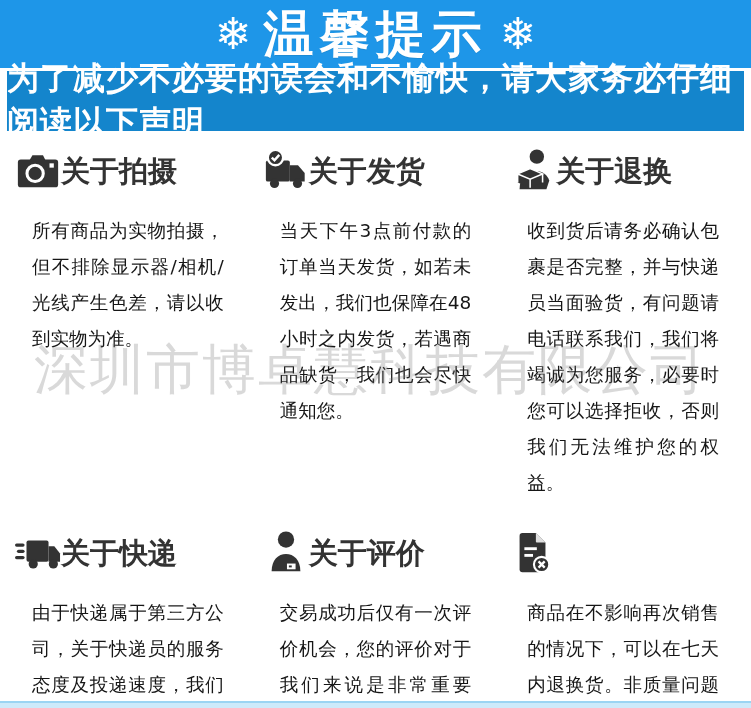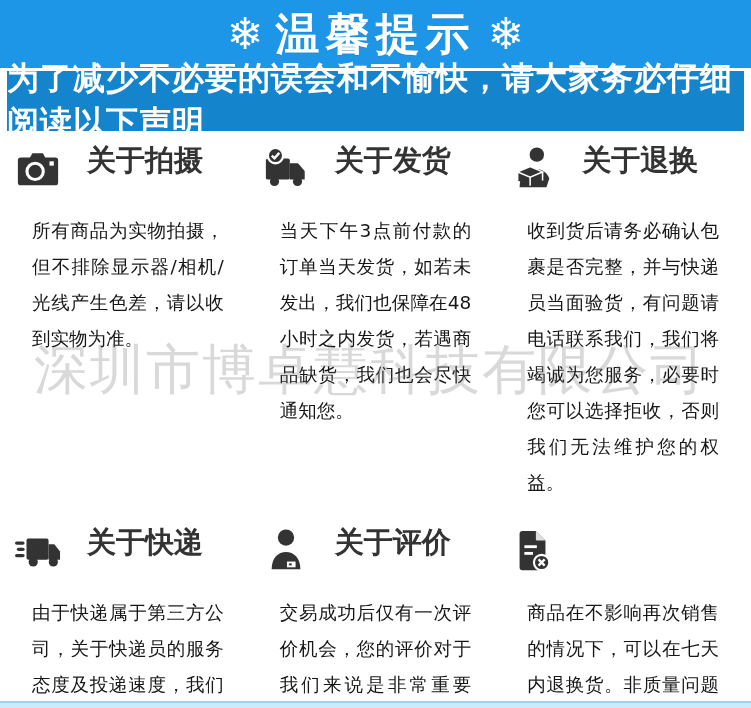--- a/index.html
+++ b/index.html
@@ -10,40 +10,40 @@
   }
   
   .banner{
     height:68px;
     background:var(--banner-bg,#1E96E8);
     display:flex;align-items:center;justify-content:center;gap:12px;
     color:#fff;
   }
   .banner .snow{font-size:44px;line-height:1;}
   .banner .banner-title{
-    font-size:44px;font-weight:bold;letter-spacing:6px;line-height:1;
+    font-size:50px;font-weight:bold;letter-spacing:6px;line-height:1;
     text-shadow:0 1px 0 rgba(0,0,0,.08);
   }
   
   .notice{
     margin:0 5px;height:60px;
     background:var(--notice-bg,#1485CC);
     border:2px solid #ffffff;border-top-width:3px;
     display:flex;align-items:center;justify-content:center;
     color:#fff;font-size:32px;font-weight:bold;letter-spacing:1px;
   }
   
   .content{
     display:grid;
     grid-template-columns:repeat(3,1fr);
     column-gap:22px;row-gap:10px;
     padding:13px 15px 0 15px;
   }
   .sec-head{
-    display:flex;align-items:flex-start;gap:26px;
+    display:flex;align-items:center;gap:0;
     height:50px;margin-bottom:8px;
   }
   .icon{display:inline-flex;align-items:center;justify-content:center;}
   .icon svg{width:46px;height:46px;display:block;}
   .sec-title{
     margin:0;font-size:29px;font-weight:bold;color:#333;line-height:1;
     white-space:nowrap;
   }
   .sec-body{
     margin:17px;font-size:18.5px;line-height:36px;color:#161616;

